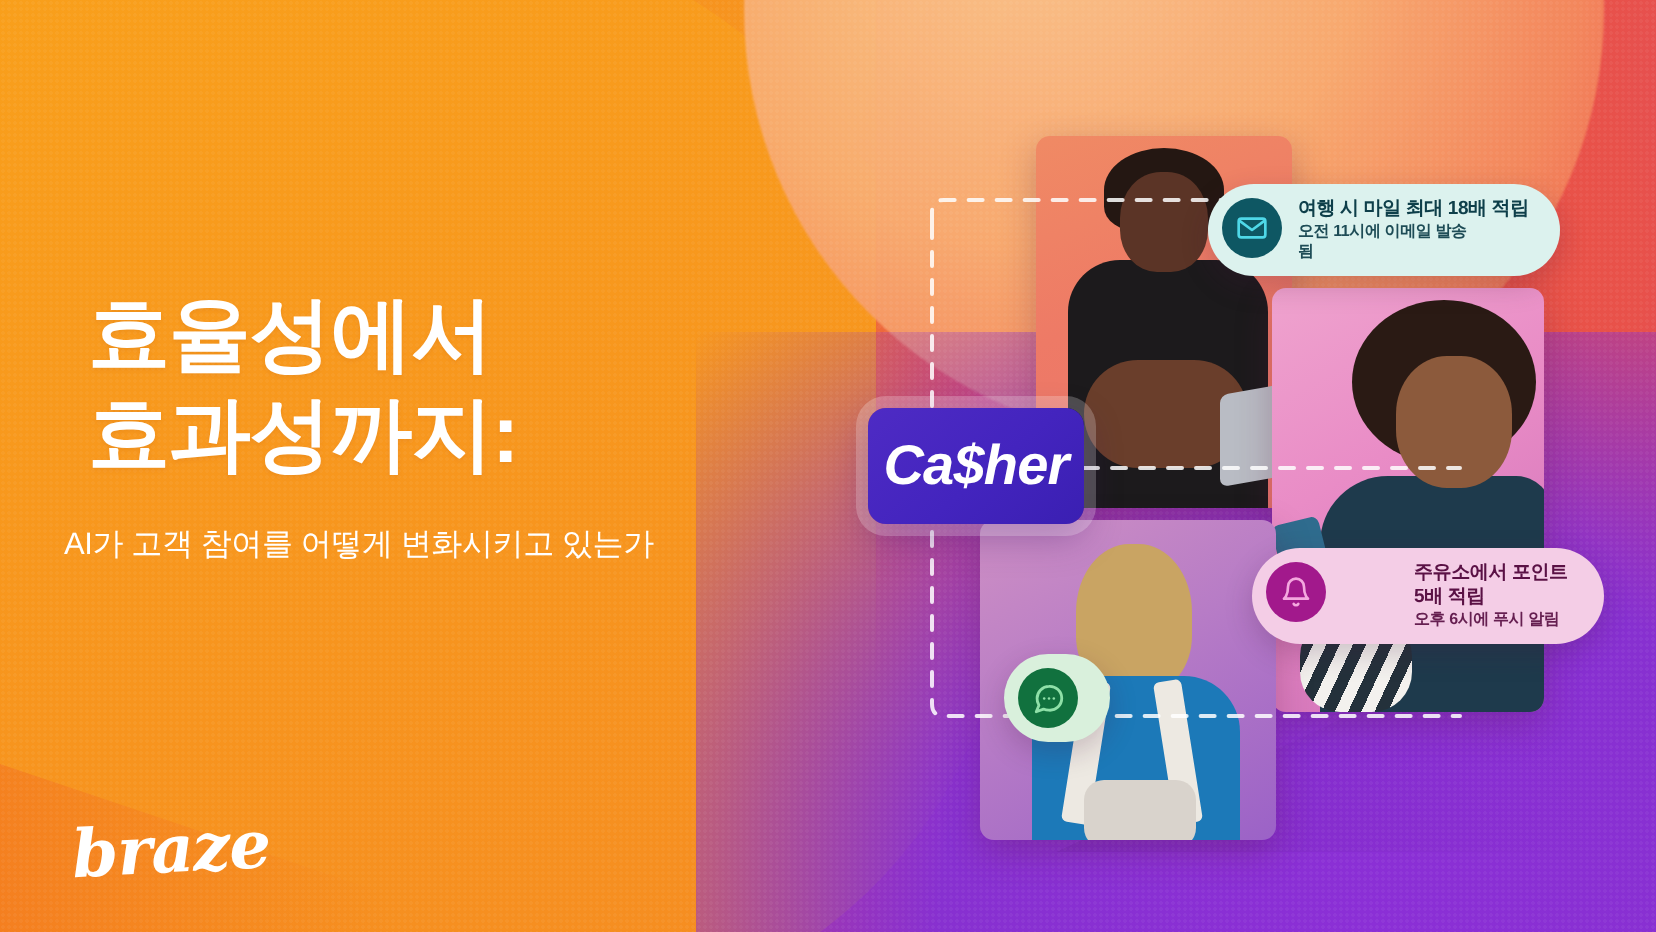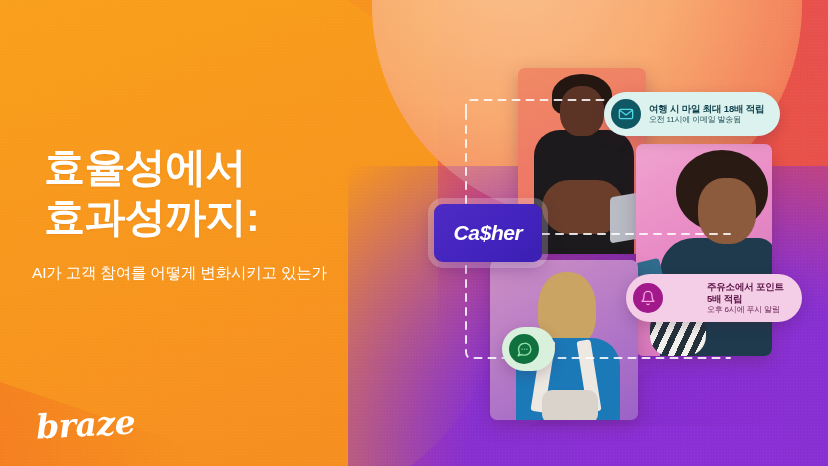--- a/index.html
+++ b/index.html
@@ -114,36 +114,36 @@
     background:#D9D3CC;}
   
   .casher-card{
     position:absolute;left:4px;top:152px;width:108px;height:58px;
     border-radius:9px;z-index:13;
     background:linear-gradient(140deg,#4E2BC4 0%,#4324BE 55%,#3A1FB2 100%);
     box-shadow:0 0 0 6px rgba(255,255,255,.22),0 7px 18px rgba(60,20,110,.35);
     display:flex;align-items:center;justify-content:center;
   }
   .casher-text{
-    color:#fff;font-size:21px;font-weight:700;font-style:italic;
+    color:#fff;font-size:28px;font-weight:700;font-style:italic;
     letter-spacing:-.4px;font-family:"Liberation Sans",sans-serif;text-align:center;
   }
   
   .pill{
-    position:absolute;display:flex;align-items:center;gap:8px;
+    position:absolute;display:flex;gap:8px;
     border-radius:999px;padding:7px 16px 7px 7px;z-index:14;
     box-shadow:0 5px 14px rgba(70,25,60,.22);
   }
   .pill .ico{
     width:30px;height:30px;border-radius:50%;flex:0 0 30px;
     display:flex;align-items:center;justify-content:center;
   }
   .pill .txt{display:flex;flex-direction:column;line-height:1.25;}
   .pill .t1{font-size:9.5px;font-weight:700;letter-spacing:-.2px;}
-  .pill .t2{font-size:8px;font-weight:400;opacity:.92;letter-spacing:-.2px;max-width:92px;}
+  .pill .t2{font-size:8px;font-weight:700;opacity:.92;letter-spacing:-.2px;max-width:92px;}
   .pill-email{left:174px;top:40px;background:#DCF2EE;color:#0E3F4A;}
   .pill-email .ico{background:#0E5763;}
   .pill-bell{left:196px;top:222px;background:#F4CDE6;color:#5A1145;gap:44px;}
   .pill-bell .ico{background:#A2198C;}
   .pill-chat{left:72px;top:275px;background:#D9F0DC;color:#11402A;}
   .pill-chat .ico{background:#11713E;}
 </style>
 </head>
 <body>
 

